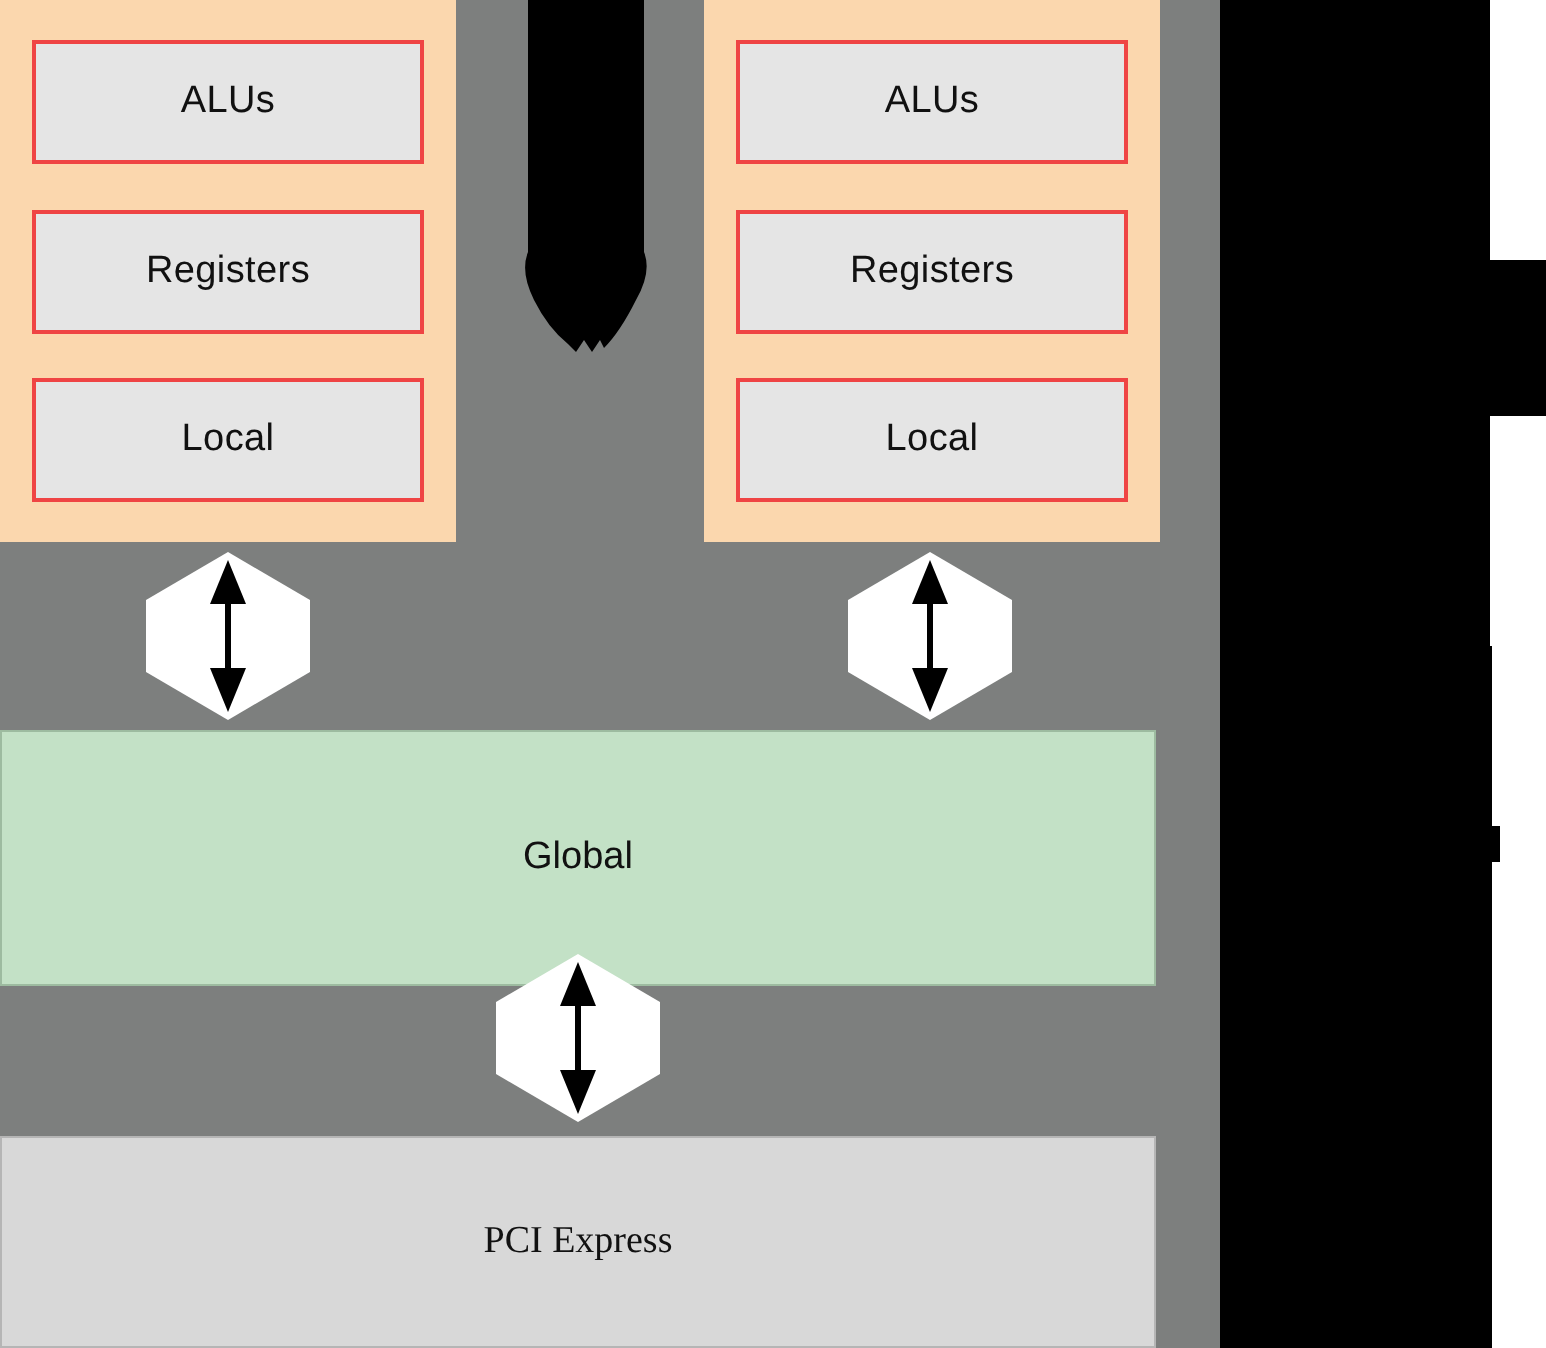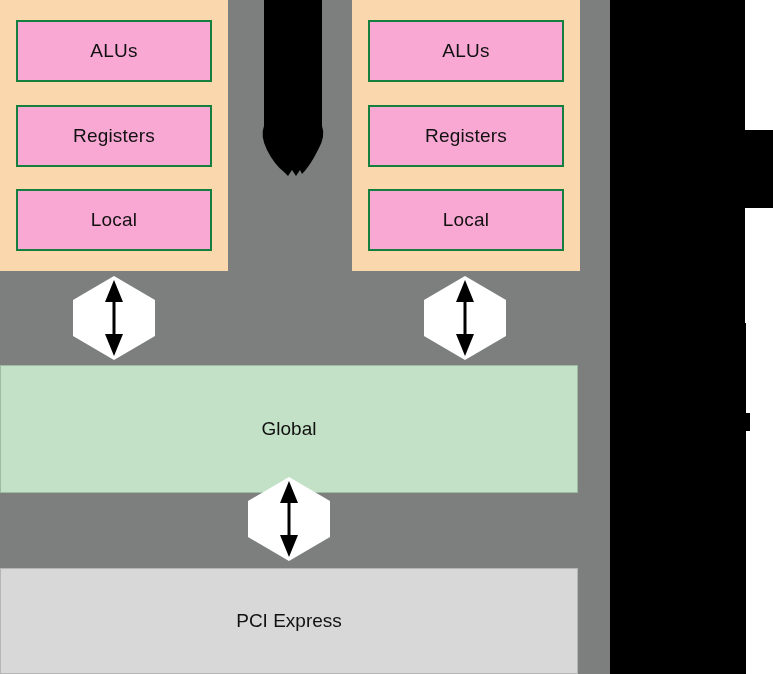--- a/index.html
+++ b/index.html
@@ -36,22 +36,22 @@
   .mp-panel {
     position: absolute;
     background: #fbd7ae;
     box-sizing: border-box;
     display: flex;
     flex-direction: column;
     justify-content: space-between;
     padding: 20px 16px;
   }
   .mem-box {
-    background: #f9a8d4;
-    border: 2px solid #15803d;
+    background: #e5e5e5;
+    border: 2px solid #ef4444;
     box-sizing: border-box;
     height: 62px;
     display: flex;
     align-items: center;
     justify-content: center;
     font-size: 19px;
     color: #111111;
     letter-spacing: 0.2px;
   }
   
@@ -64,20 +64,21 @@
     font-size: 19px;
     color: #111111;
   }
   .bar-global {
     background: #c3e1c6;
     border: 1px solid #9dbba0;
   }
   .bar-pcie {
     background: #d8d8d8;
     border: 1px solid #b5b5b5;
+    font-family: Liberation Serif, serif;
   }
   
   .hex-arrow {
     position: absolute;
     width: 82px;
     height: 84px;
   }
   .hex-arrow svg { display: block; }
   
   .top-bar {

